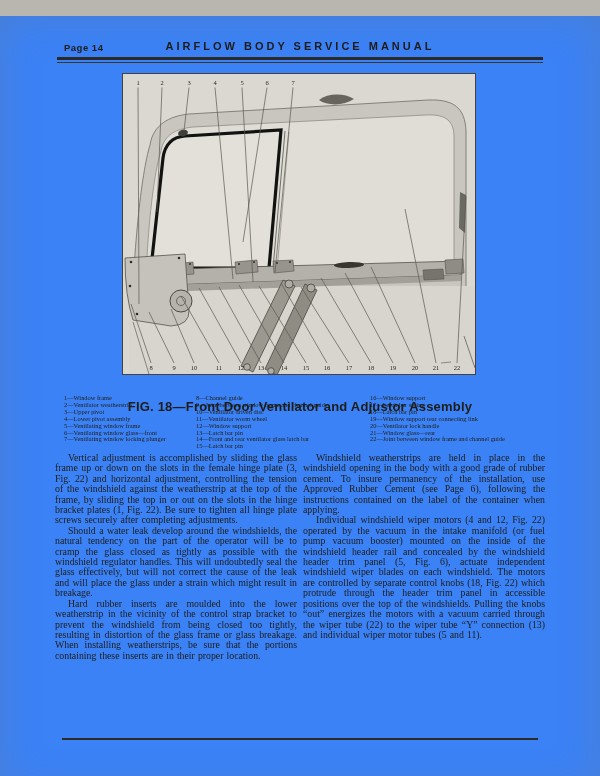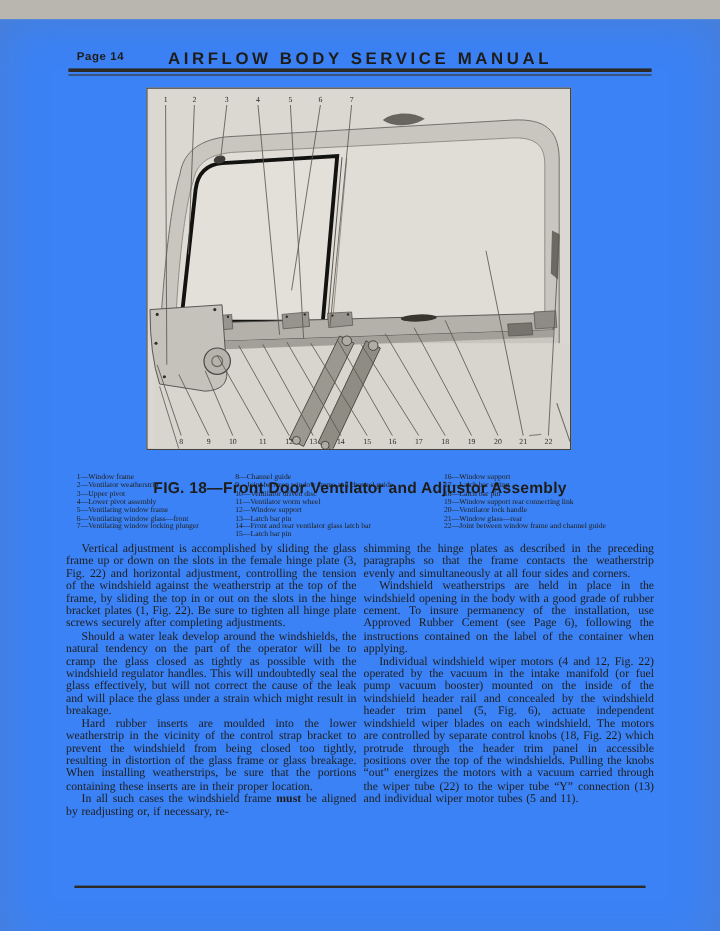--- a/index.html
+++ b/index.html
@@ -7,21 +7,21 @@
   #page{
     position:relative;width:600px;height:776px;margin:16px auto;
     background:#3b82f6;overflow:hidden;
     box-shadow:inset 0 0 40px rgba(120,115,105,.25);
     font-family:"Liberation Serif",serif;color:#1e1c18;
   }
   
   .page-label{position:absolute;top:26px;left:64px;font-family:"Liberation Sans",sans-serif;
     font-weight:bold;font-size:9.5px;letter-spacing:.5px;}
   .manual-title{position:absolute;top:24px;left:0;right:0;text-align:center;
-    font-family:"Liberation Sans",sans-serif;font-weight:bold;font-size:14px;letter-spacing:3px;}
+    font-family:"Liberation Sans",sans-serif;font-weight:bold;font-size:11px;letter-spacing:3px;}
   .rule-heavy{position:absolute;left:57px;width:486px;height:2.5px;background:#2b2a26;}
   .rule-light{position:absolute;left:57px;width:486px;height:1px;background:#3a3833;}
   .rule-bottom{position:absolute;left:62px;width:476px;height:1.5px;background:#2b2a26;}
   
   .fig-box{position:absolute;left:122px;top:57px;width:352px;height:300px;
     border:1.5px solid #45433e;background:#dbd8d1;}
   .fig-caption{position:absolute;top:383px;left:0;right:0;text-align:center;
     font-family:"Liberation Sans",sans-serif;font-weight:bold;font-size:13px;letter-spacing:.2px;}
   
   .legend{position:absolute;top:379px;font-size:6.4px;line-height:6.9px;color:#23211d;
@@ -198,23 +198,21 @@
     <div>19—Window support rear connecting link</div>
     <div>20—Ventilator lock handle</div>
     <div>21—Window glass—rear</div>
     <div>22—Joint between window frame and channel guide</div>
   </div>
 
   <div class="col col-left">
     <p class="para ind">Vertical adjustment is accomplished by sliding the glass frame up or down on the slots in the female hinge plate (3, Fig. 22) and horizontal adjustment, controlling the tension of the windshield against the weatherstrip at the top of the frame, by sliding the top in or out on the slots in the hinge bracket plates (1, Fig. 22). Be sure to tighten all hinge plate screws securely after completing adjustments.</p>
     <p class="para ind">Should a water leak develop around the windshields, the natural tendency on the part of the operator will be to cramp the glass closed as tightly as possible with the windshield regulator handles. This will undoubtedly seal the glass effectively, but will not correct the cause of the leak and will place the glass under a strain which might result in breakage.</p>
     <p class="para ind">Hard rubber inserts are moulded into the lower weatherstrip in the vicinity of the control strap bracket to prevent the windshield from being closed too tightly, resulting in distortion of the glass frame or glass breakage. When installing weatherstrips, be sure that the portions containing these inserts are in their proper location.</p>
-    <p class="para ind"><span>In all such cases the windshield frame </span><b>must</b><span> be aligned by readjusting or, if necessary, re-</span></p>
   </div>
 
   <div class="col col-right">
-    <p class="para">shimming the hinge plates as described in the preceding paragraphs so that the frame contacts the weatherstrip evenly and simultaneously at all four sides and corners.</p>
     <p class="para ind">Windshield weatherstrips are held in place in the windshield opening in the body with a good grade of rubber cement. To insure permanency of the installation, use Approved Rubber Cement (see Page 6), following the instructions contained on the label of the container when applying.</p>
     <p class="para ind">Individual windshield wiper motors (4 and 12, Fig. 22) operated by the vacuum in the intake manifold (or fuel pump vacuum booster) mounted on the inside of the windshield header rail and concealed by the windshield header trim panel (5, Fig. 6), actuate independent windshield wiper blades on each windshield. The motors are controlled by separate control knobs (18, Fig. 22) which protrude through the header trim panel in accessible positions over the top of the windshields. Pulling the knobs “out” energizes the motors with a vacuum carried through the wiper tube (22) to the wiper tube “Y” connection (13) and individual wiper motor tubes (5 and 11).</p>
   </div>
 
   <div class="rule-bottom" style="top:722px"></div>
 </div>
 
 </body></html>

